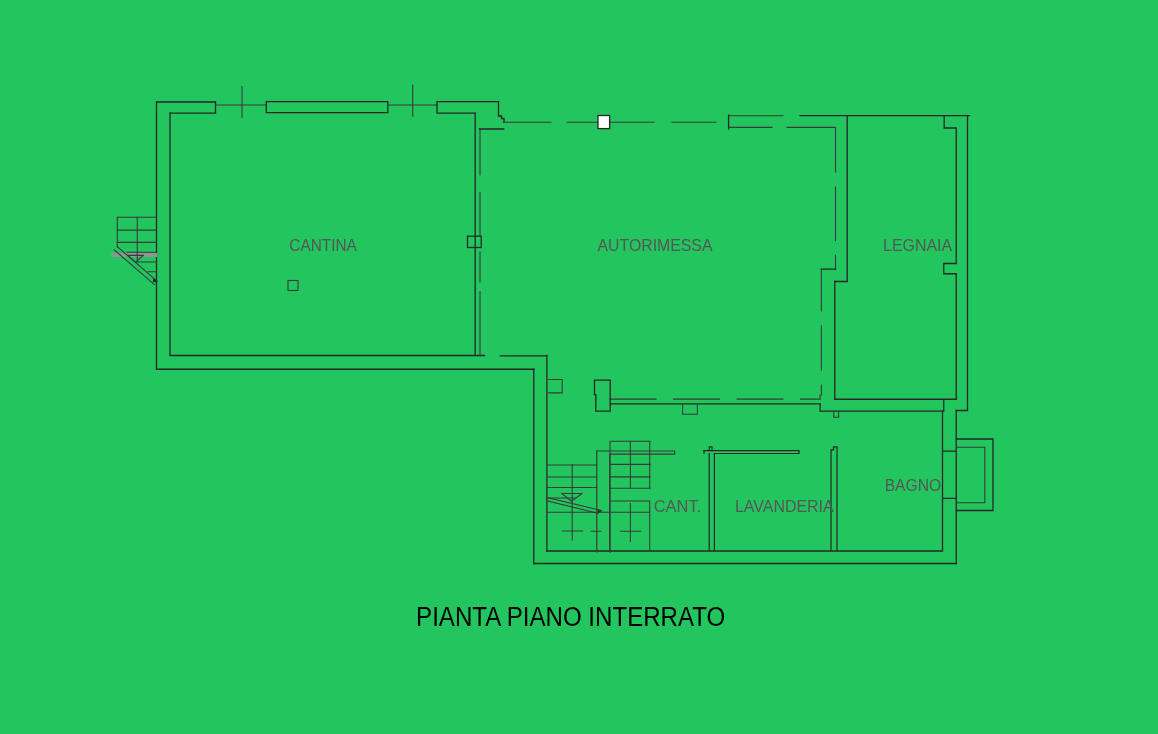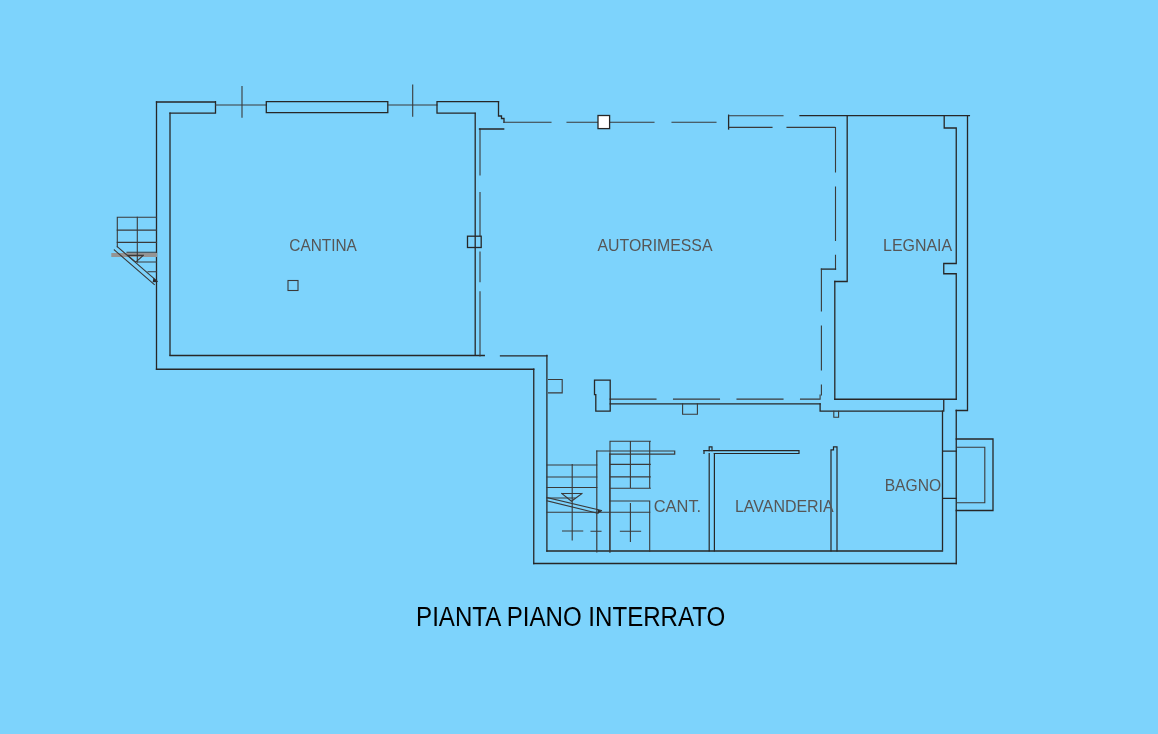--- a/index.html
+++ b/index.html
@@ -1,16 +1,16 @@
 <!DOCTYPE html>
 <html><head>
 <meta charset="utf-8">
 <style>
   html,body{margin:0;padding:0;background:#ffffff;}
-  .page{position:relative;width:1158px;height:734px;background:#7dd3fc;overflow:hidden;}
+  .page{position:relative;width:1158px;height:734px;background:#22c55e;overflow:hidden;}
   svg{position:absolute;top:0;left:0;}
   text{font-family:"Liberation Sans", sans-serif;stroke:none;}
   .lbl{fill:#565656;font-size:17px;}
   .ttl{fill:#000000;font-size:27px;letter-spacing:0;}
 </style>
 </head>
 <body>
 <div class="page">
 <svg width="1158" height="734" viewBox="0 0 1158 734">
 <g fill="none" stroke="#272727" stroke-width="1.3" stroke-linecap="square">

